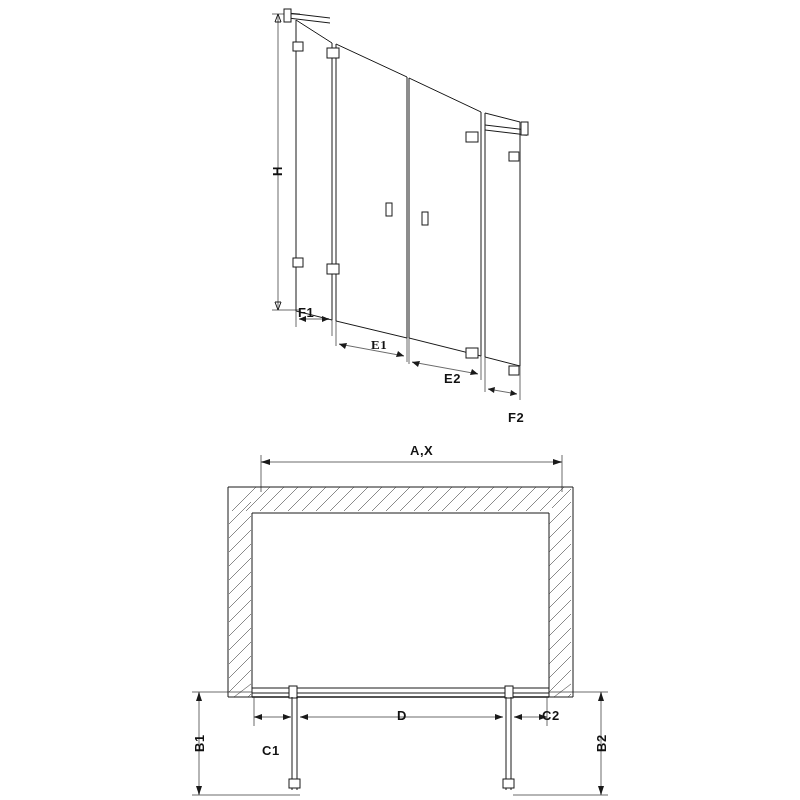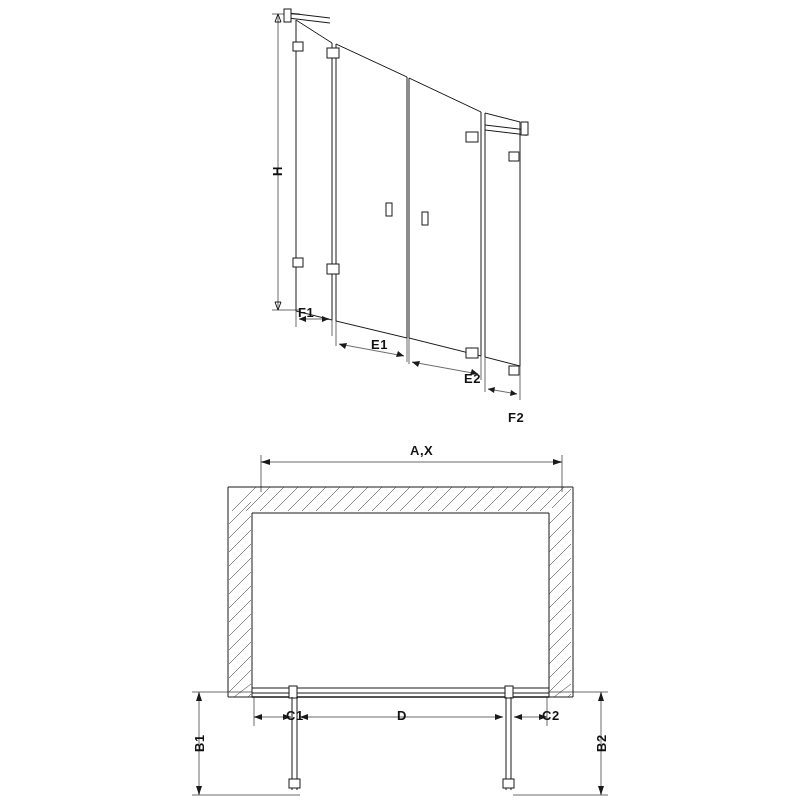--- a/index.html
+++ b/index.html
@@ -290,31 +290,31 @@
         <path d="M547 717 l-8 -3 l0 6 z" fill="#1a1a1a"></path>
         <line class="ln-thin" x1="547" y1="697" x2="547" y2="726"></line>
       </g>
     </g>
   </svg>
 
   <div class="lbl rot" style="left:270px; top:176px;">H</div>
 
   <div class="lbl" style="left:298px; top:305px;">F1</div>
 
-  <div class="lbl" style="left:371px; top:337px;">E1</div>
-
-  <div class="lbl" style="left:464px; top:371px;">E2</div>
+  <div class="lbl" style="left:371px; top:337px;font-family:Liberation Serif, serif;">E1</div>
+
+  <div class="lbl" style="left:444px; top:371px;">E2</div>
 
   <div class="lbl" style="left:496px; top:410px;padding-left:12px;">F2</div>
 
   <div class="lbl" style="left:389px; top:443px;margin-left:21px;">A,X</div>
 
   <div class="lbl rot" style="left:192px; top:752px;">B1</div>
 
   <div class="lbl rot" style="left:594px; top:752px;">B2</div>
 
-  <div class="lbl" style="left:262px; top:708px;margin-left:24px;">C1</div>
+  <div class="lbl" style="left:262px; top:743px;">C1</div>
 
   <div class="lbl" style="left:397px; top:708px;">D</div>
 
   <div class="lbl" style="left:542px; top:708px;">C2</div>
 
 </div>
 
 </body></html>

